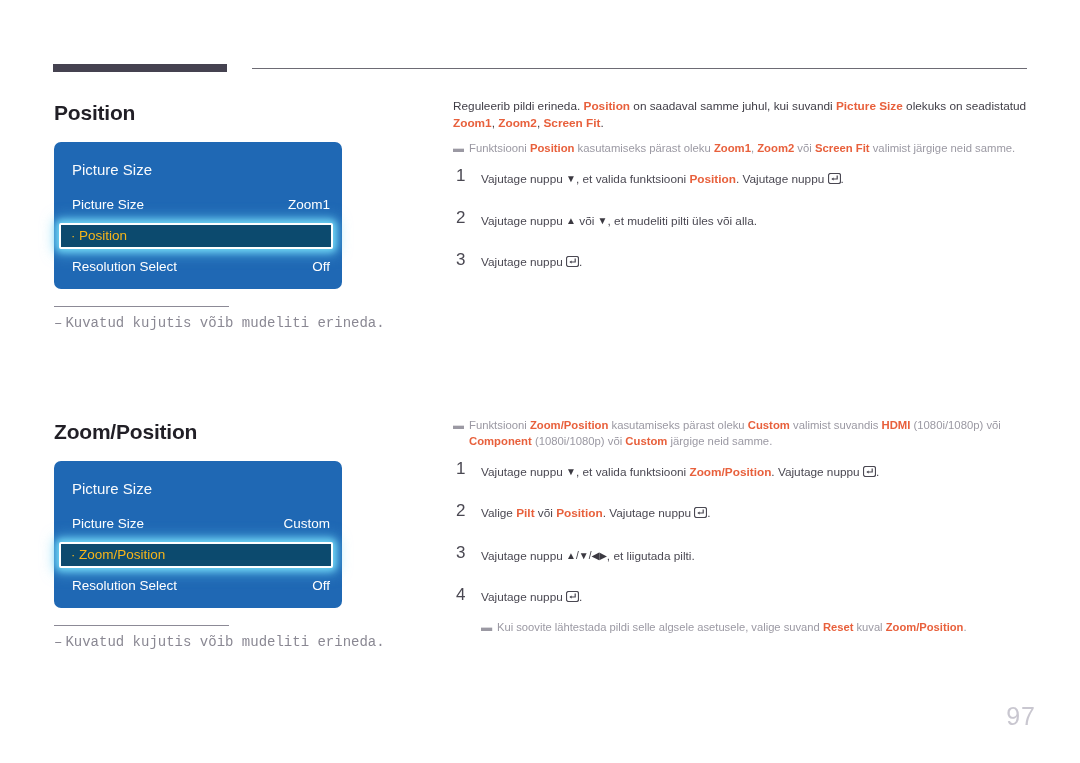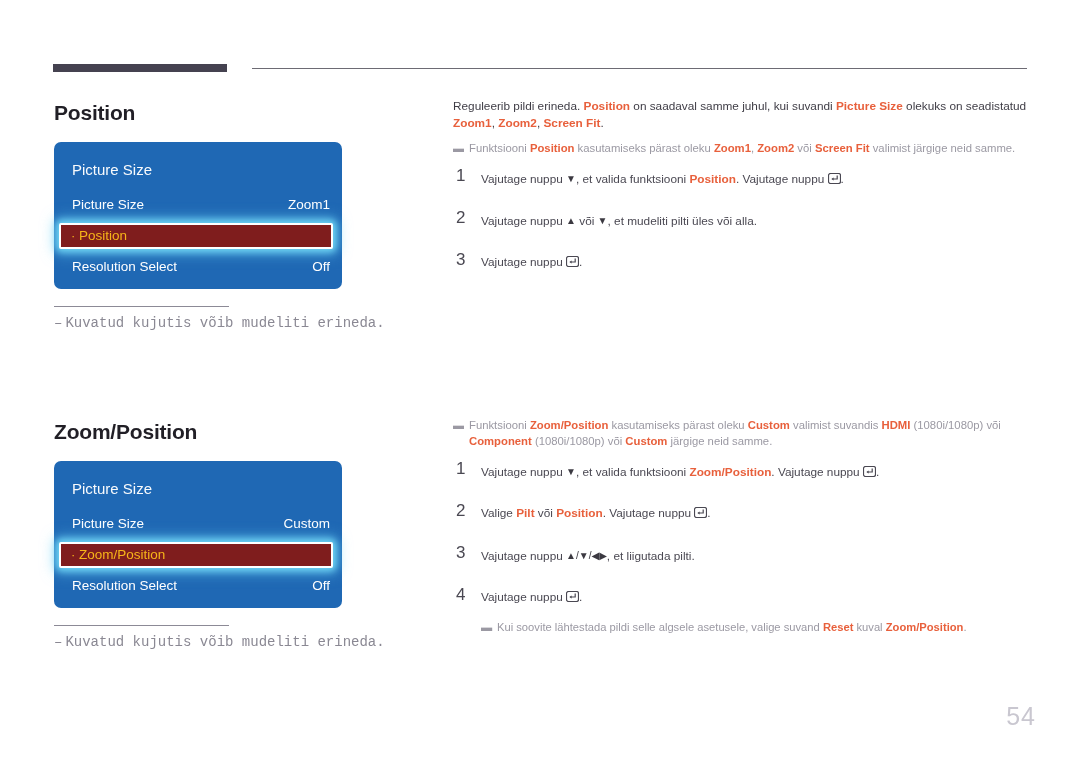--- a/index.html
+++ b/index.html
@@ -85,21 +85,21 @@
     box-sizing: border-box;
   }
   .osd-row .label { white-space: nowrap; }
   .osd-row .value { white-space: nowrap; }
 
   .osd-row.selected {
     margin: 3px 9px 3px 5px;
     padding: 0 12px 0 10px;
     height: 26px;
     line-height: 26px;
-    background: #7f1d1d;
+    background: #0c4a6e;
     border: 2px solid #ffffff;
     border-radius: 2px;
     box-shadow: 0 0 7px 3px #6fd6f5, 0 0 14px 5px rgba(110,210,245,0.55);
     color: #f3b01c;
     font-size: 13.5px;
   }
   .osd-row.selected .label { color: #f7b519; }
   .bullet {
     display: inline-block;
     width: 8px;
@@ -362,13 +362,13 @@
         </svg></span><span>.</span>
     </div>
 
     <div class="subnote">
       <span class="dash">▬</span><span>Kui soovite lähtestada pildi selle algsele asetusele, valige suvand </span><span class="hl">Reset</span><span> kuval </span><span class="hl">Zoom/Position</span><span>.</span>
     </div>
 
   </div>
 </div>
 
-<div class="page-num">54</div>
+<div class="page-num">97</div>
 
 </body></html>

